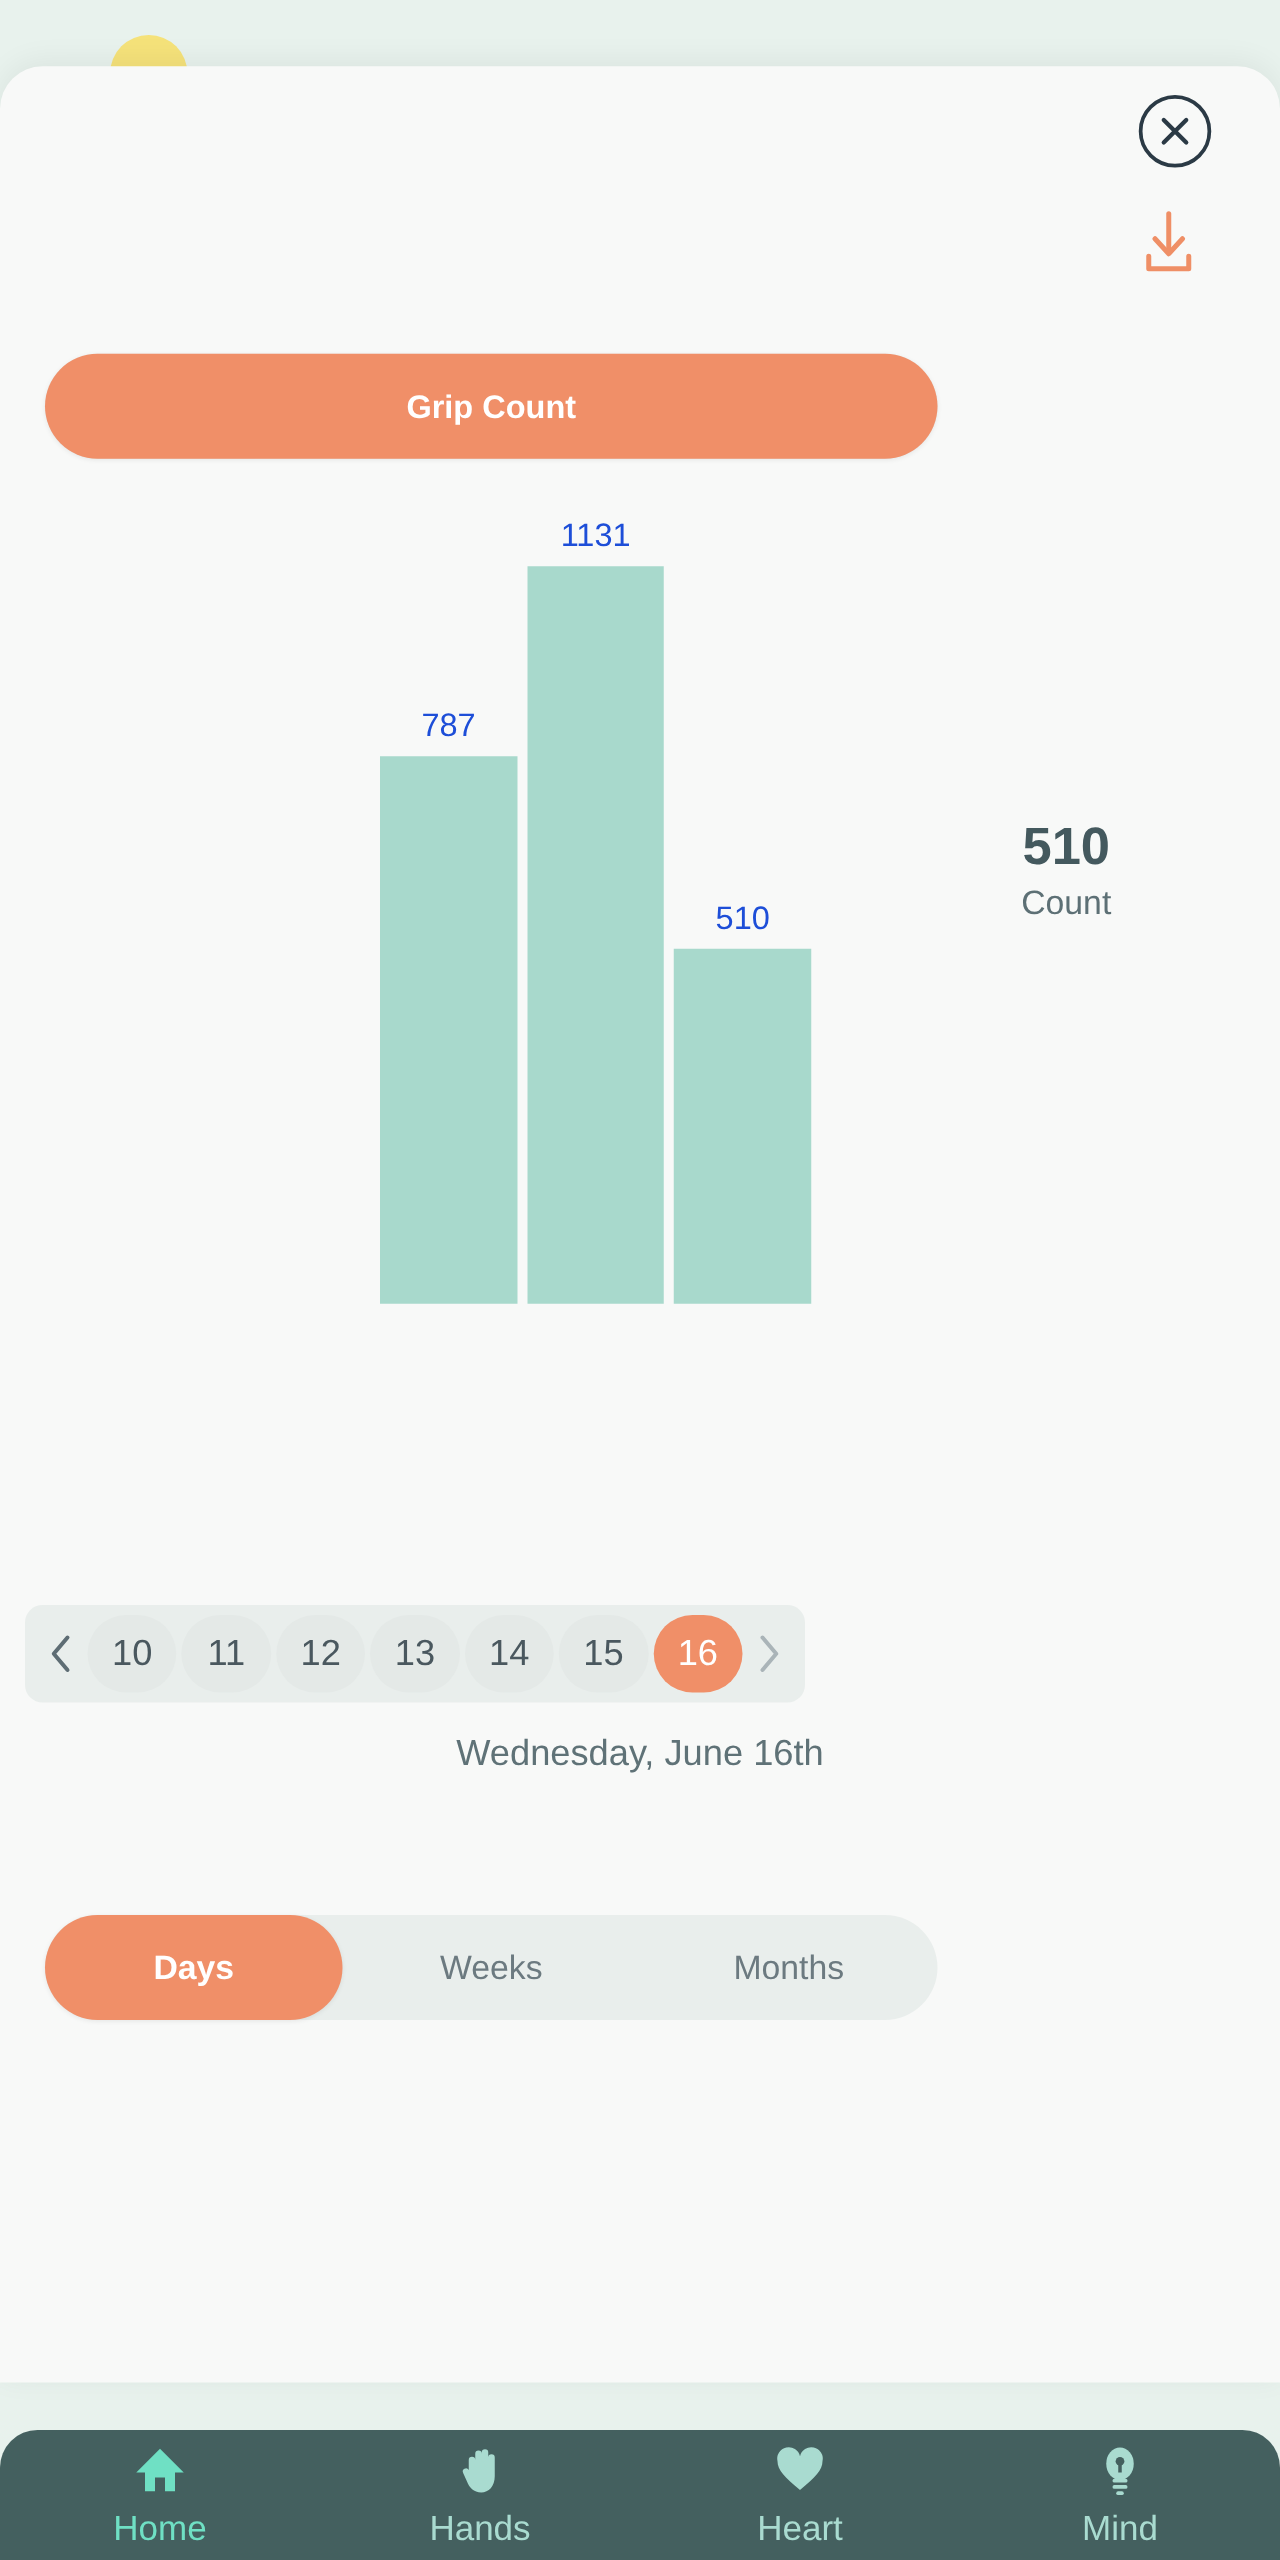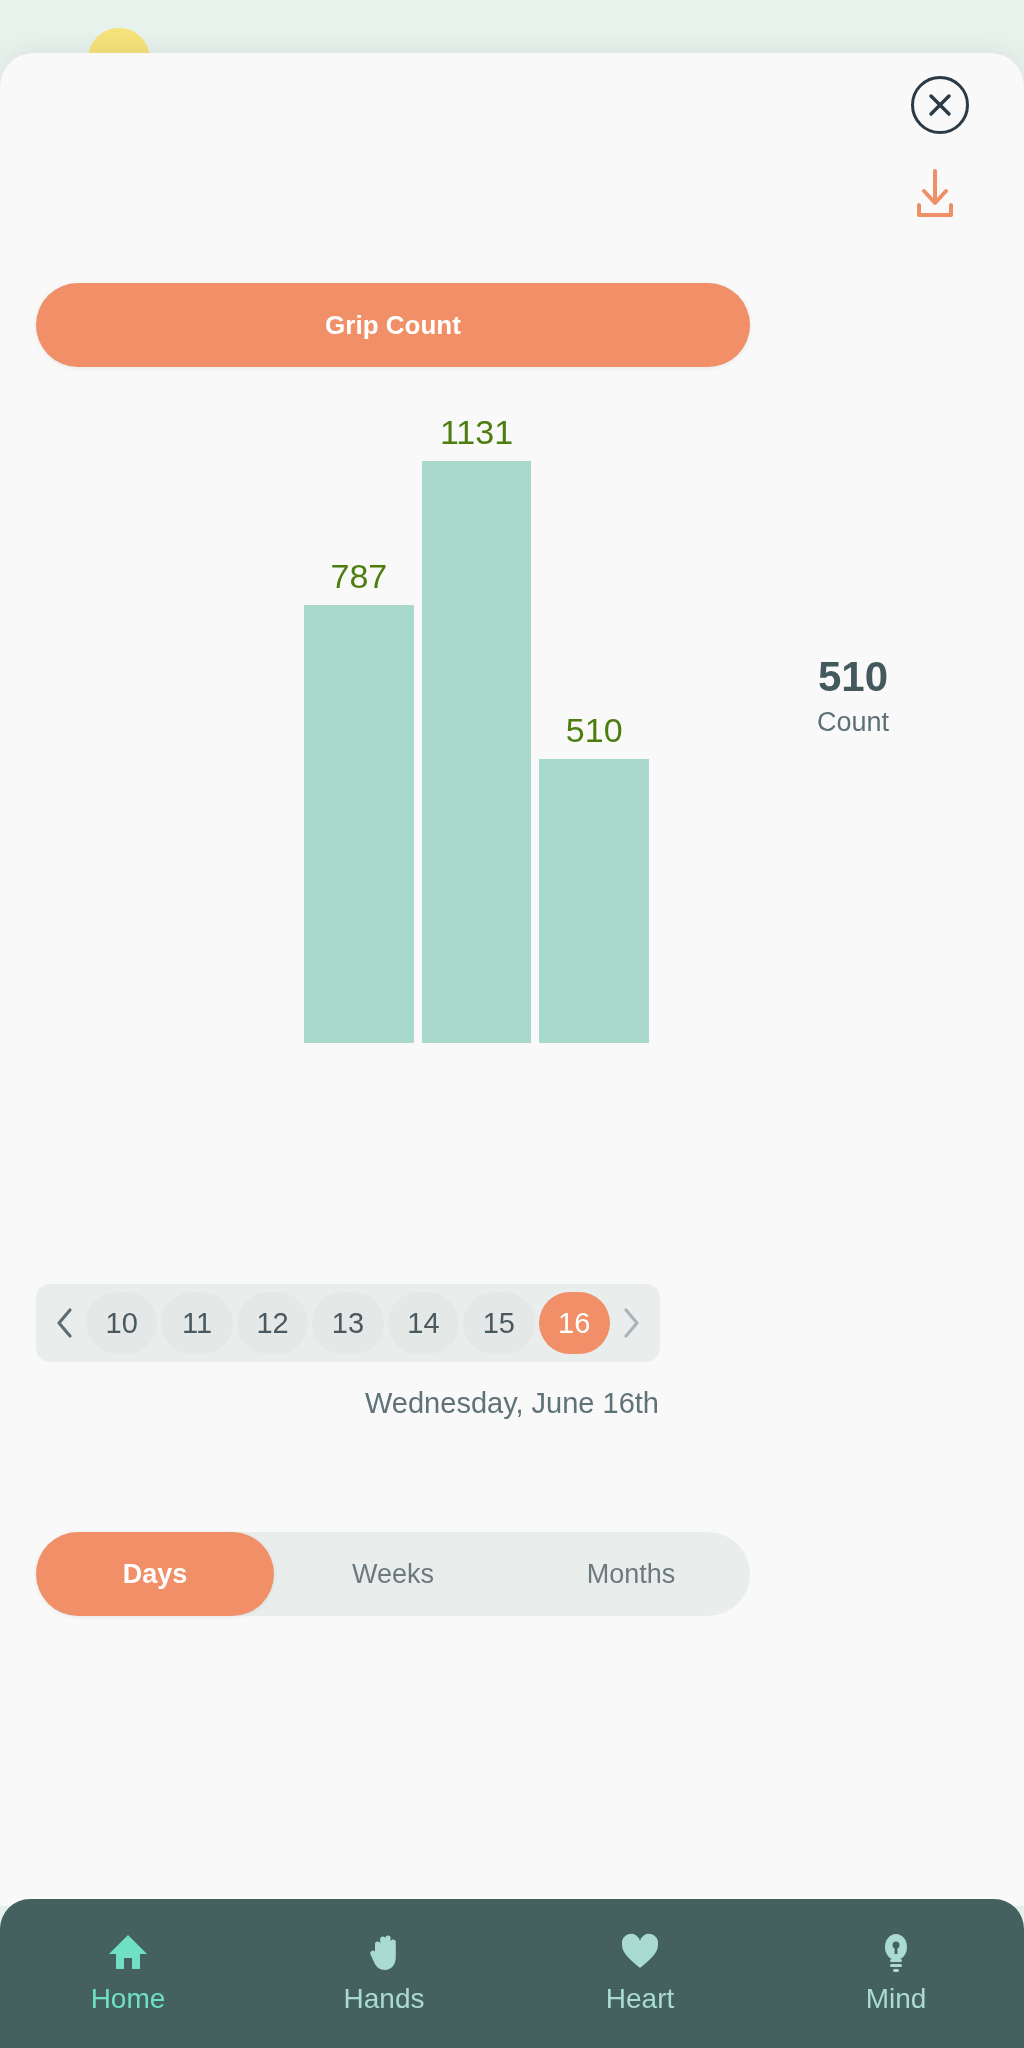--- a/index.html
+++ b/index.html
@@ -87,33 +87,33 @@
   #chart-plot {
     position:absolute; left:268px; bottom:0; width:345px; height:630px;
     display:flex; align-items:flex-end; gap:8px;
   }
   .bar-column {
     flex:1; height:100%;
     display:flex; flex-direction:column; justify-content:flex-end;
     align-items:center;
   }
   .bar-value {
-    font-size:34px; color:#4d7c0f; margin-bottom:9px; white-space:nowrap;
+    font-size:26px; color:#1d4ed8; margin-bottom:9px; white-space:nowrap;
   }
   .bar-rect { width:100%; background:#a8d9cc; }
 
   #chart-summary {
     position:absolute; right:38px; top:240px; width:190px; text-align:center;
   }
   #summary-value { font-size:42px; font-weight:bold; color:#44595e; }
   #summary-label { font-size:27px; color:#5d7075; margin-top:6px; }
 
   
   #day-picker {
-    position:absolute; left:36px; top:1231px;
+    position:absolute; left:20px; top:1231px;
     width:624px; height:78px;
     background:#e9eeec; border-radius:14px;
     display:flex; align-items:center; padding:0 10px;
   }
   .day-arrow {
     width:38px; height:60px; border:none; background:transparent; cursor:pointer;
     display:flex; align-items:center; justify-content:center;
   }
   .day-chip {
     flex:1; height:62px; margin:0 2px; border:none; cursor:pointer;
@@ -143,23 +143,23 @@
     font-size:27px; color:#6c7a80;
     display:flex; align-items:center; justify-content:center;
   }
   .range-tab.active {
     background:#f08f68; color:#ffffff; font-weight:bold;
     box-shadow:0 1px 4px rgba(0,0,0,.08);
   }
 
   
   #bottom-nav {
-    position:absolute; left:0; bottom:0; width:1024px; height:149px;
+    position:absolute; left:0; bottom:0; width:1024px; height:104px;
     background:#44605f; border-radius:30px 30px 0 0;
-    display:flex; align-items:flex-start;
+    display:flex; align-items:center;
   }
   .nav-item {
     flex:1; height:146px; background:none; border:none; cursor:pointer;
     display:flex; flex-direction:column; align-items:center; justify-content:center;
     gap:9px;
   }
   .nav-label { font-size:28px; color:#a9dbd0; }
   .nav-item.active .nav-label { color:#6fe0c4; }
 </style>
 </head>

